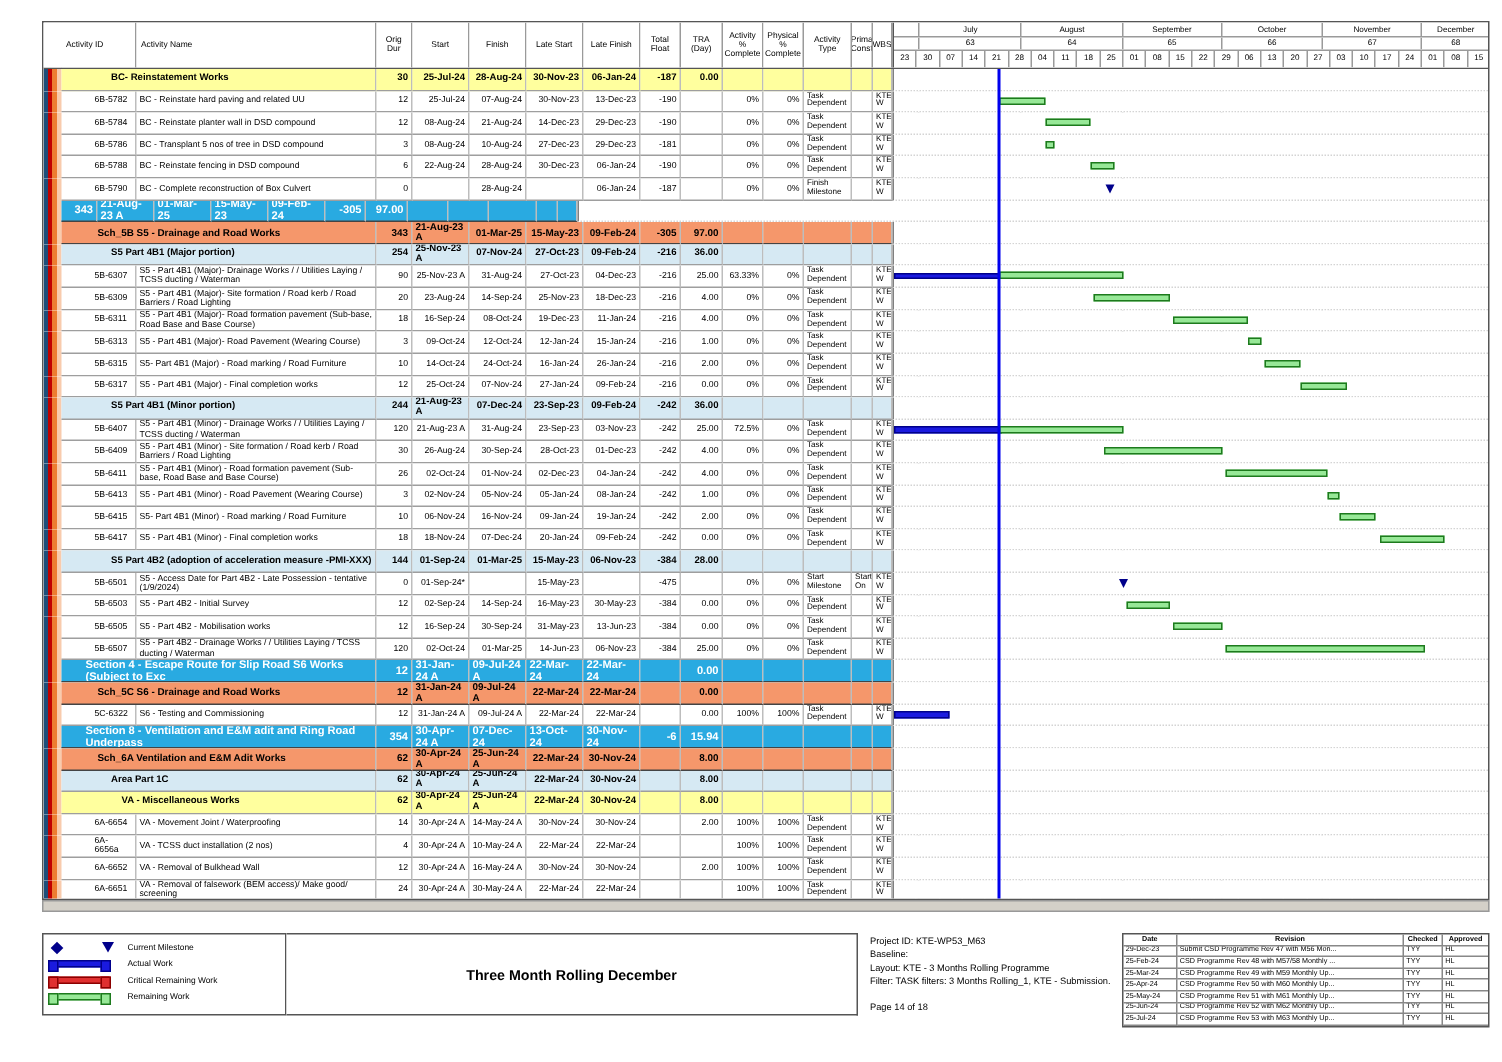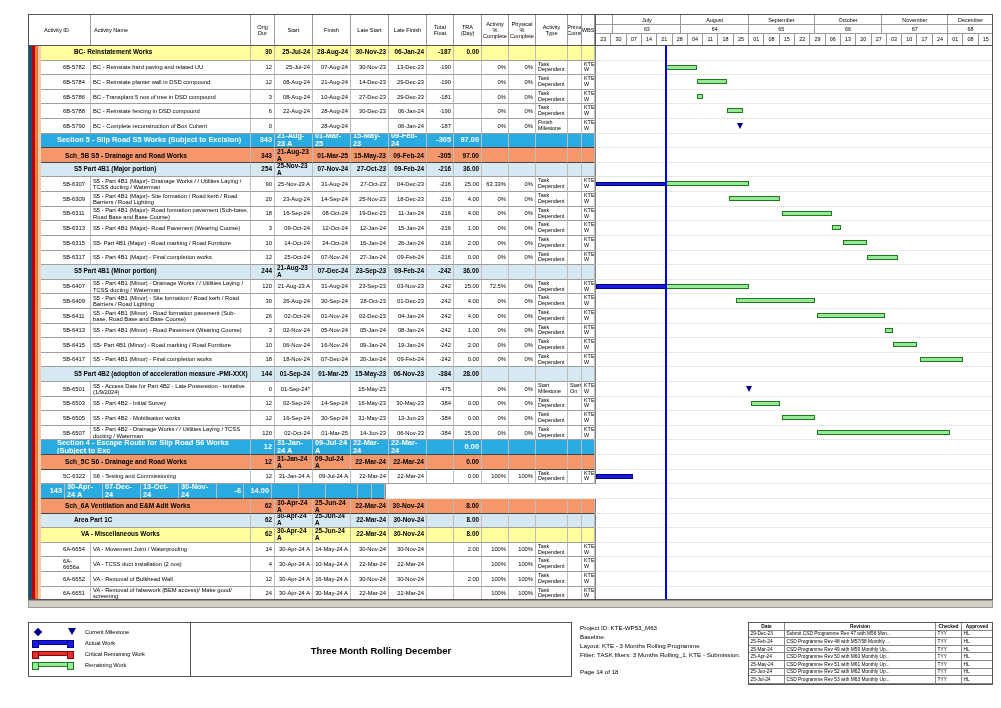--- a/index.html
+++ b/index.html
@@ -288,21 +288,20 @@
           <div class="cell num" style="flex-basis: 27px;">0%</div>
           <div class="cell c-at" style="flex-basis: 32px;">Finish Milestone</div>
           <div class="cell c-at" style="flex-basis: 14px;"></div>
           <div class="cell c-at" style="flex-basis: 13px;">KTE-W</div>
           <div class="chartcell">
             <div class="ms" style="left: 141.33px;"></div>
           </div>
         </div>
         <div class="row sec">
           <div class="gutter"></div>
-          <div class="cell c-name" style="flex-basis: 210px; padding-left: 16px;">Section 5 - Slip Road S5 Works (Subject to Excision)</div>
           <div class="cell num" style="flex-basis: 24px;">343</div>
           <div class="cell date" style="flex-basis: 38px;">21-Aug-23 A</div>
           <div class="cell date" style="flex-basis: 38px;">01-Mar-25</div>
           <div class="cell date" style="flex-basis: 38px;">15-May-23</div>
           <div class="cell date" style="flex-basis: 38px;">09-Feb-24</div>
           <div class="cell num" style="flex-basis: 27px;">-305</div>
           <div class="cell num" style="flex-basis: 28px;">97.00</div>
           <div class="cell num" style="flex-basis: 27px;"></div>
           <div class="cell num" style="flex-basis: 27px;"></div>
           <div class="cell c-at" style="flex-basis: 32px;"></div>
@@ -749,27 +748,28 @@
           <div class="cell num" style="flex-basis: 27px;">100%</div>
           <div class="cell c-at" style="flex-basis: 32px;">Task Dependent</div>
           <div class="cell c-at" style="flex-basis: 14px;"></div>
           <div class="cell c-at" style="flex-basis: 13px;">KTE-W</div>
           <div class="chartcell">
             <div class="bar actual" style="left: 0px; width: 37.1758px;"></div>
           </div>
         </div>
         <div class="row sec">
           <div class="gutter"></div>
-          <div class="cell num" style="flex-basis: 24px;">143</div>
+          <div class="cell c-name" style="flex-basis: 210px; padding-left: 16px;">Section 8 - Ventilation and E&amp;M adit and Ring Road Underpass</div>
+          <div class="cell num" style="flex-basis: 24px;">354</div>
           <div class="cell date" style="flex-basis: 38px;">30-Apr-24 A</div>
           <div class="cell date" style="flex-basis: 38px;">07-Dec-24</div>
           <div class="cell date" style="flex-basis: 38px;">13-Oct-24</div>
           <div class="cell date" style="flex-basis: 38px;">30-Nov-24</div>
           <div class="cell num" style="flex-basis: 27px;">-6</div>
-          <div class="cell num" style="flex-basis: 28px;">14.00</div>
+          <div class="cell num" style="flex-basis: 28px;">15.94</div>
           <div class="cell num" style="flex-basis: 27px;"></div>
           <div class="cell num" style="flex-basis: 27px;"></div>
           <div class="cell c-at" style="flex-basis: 32px;"></div>
           <div class="cell c-at" style="flex-basis: 14px;"></div>
           <div class="cell c-at" style="flex-basis: 13px;"></div>
           <div class="chartcell"></div>
         </div>
         <div class="row sch">
           <div class="gutter"></div>
           <div class="cell c-name" style="flex-basis: 210px; padding-left: 24px;">Sch_6A Ventilation and E&amp;M Adit Works</div>

